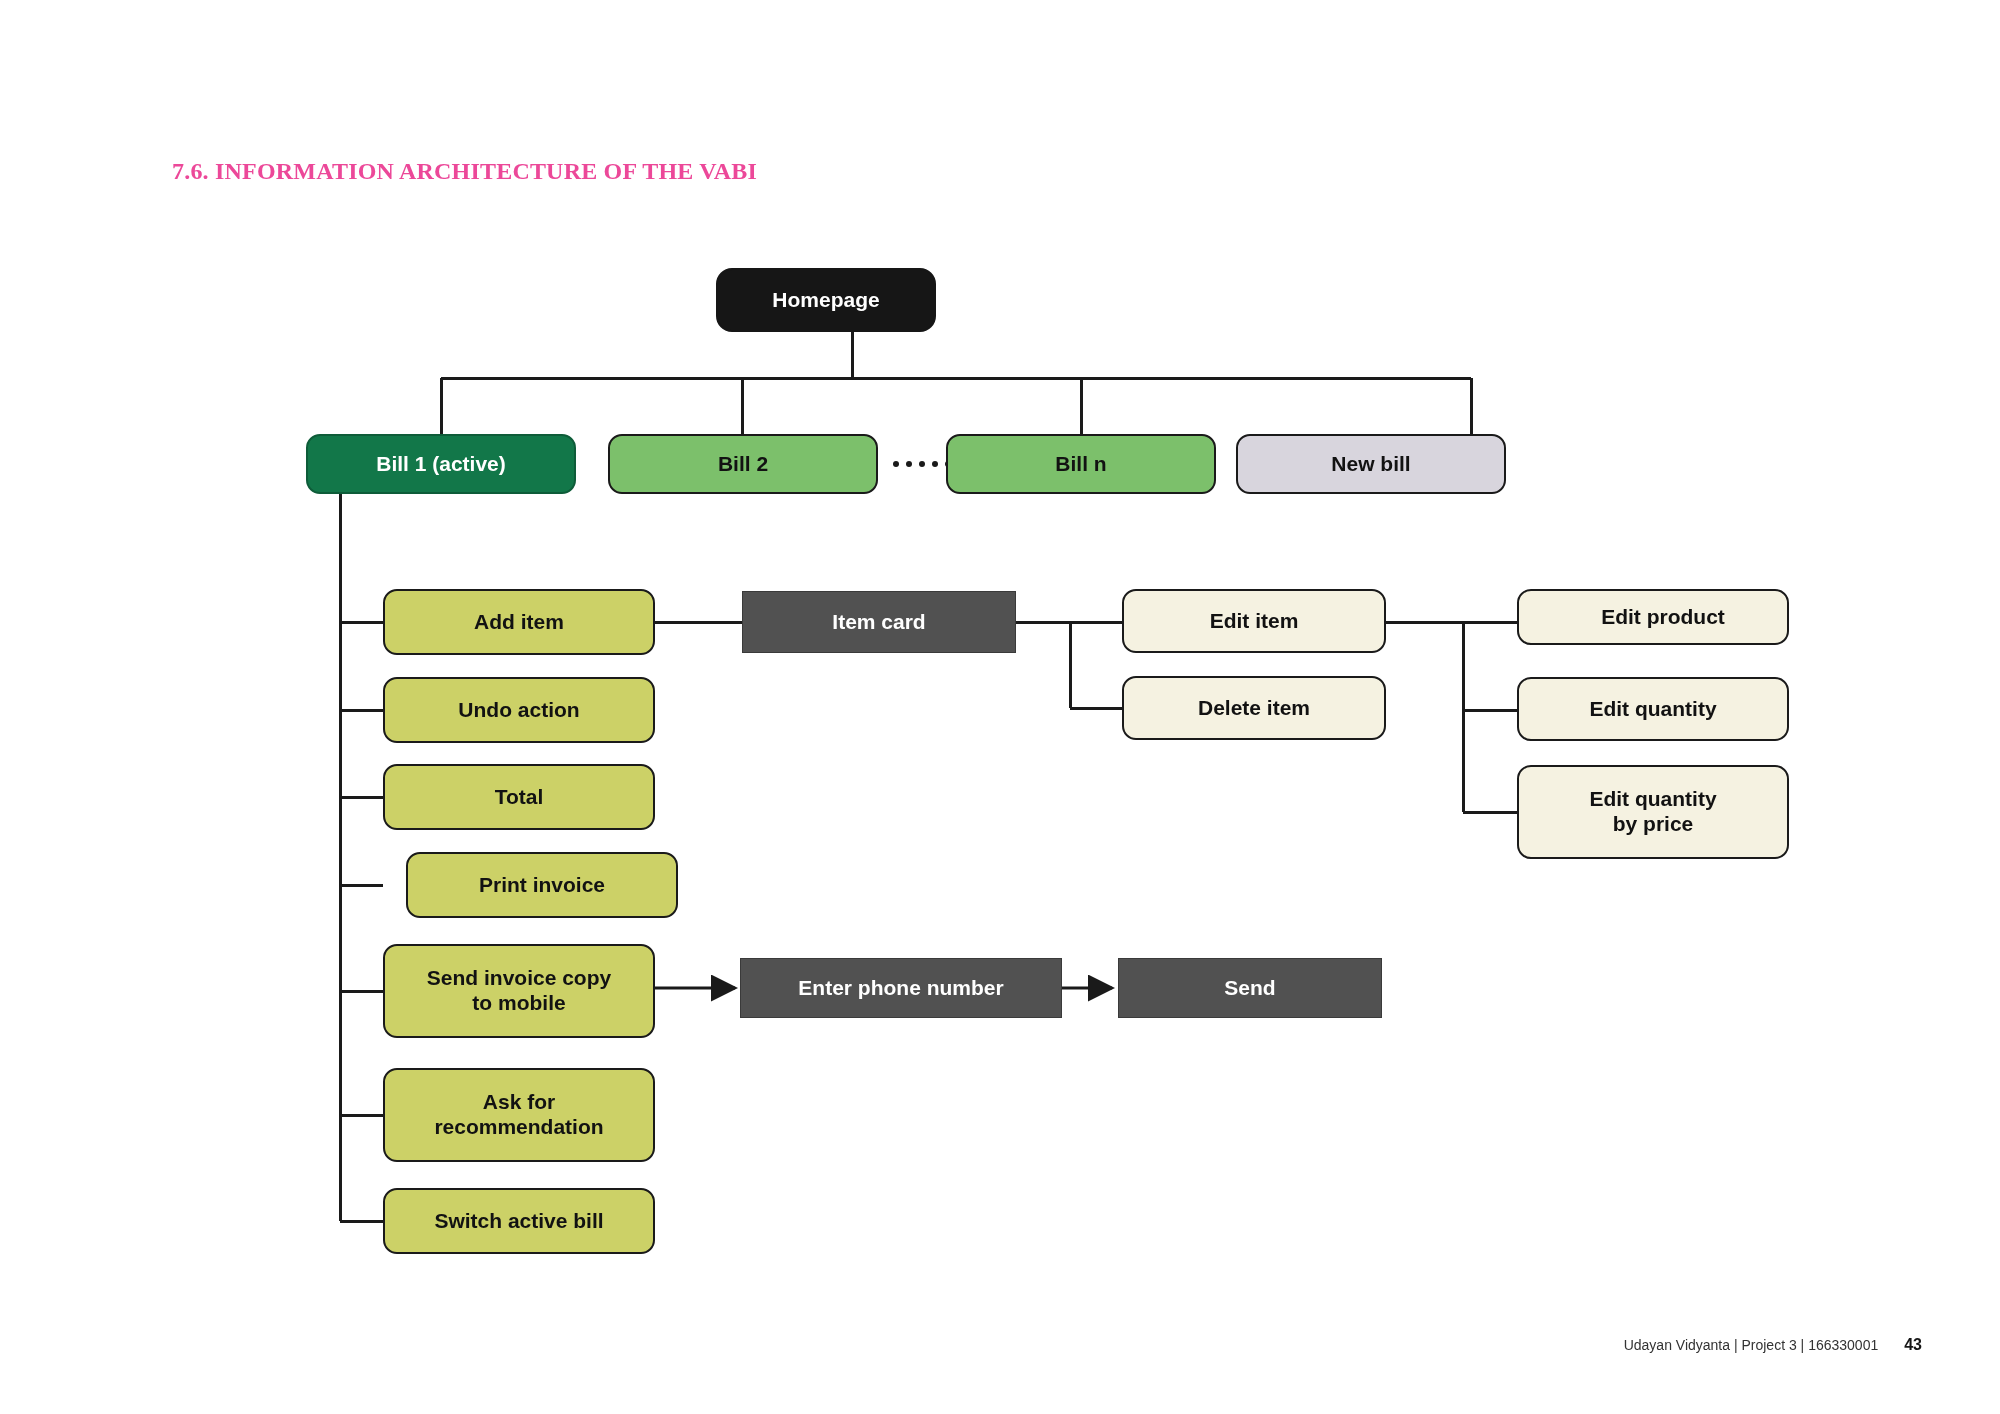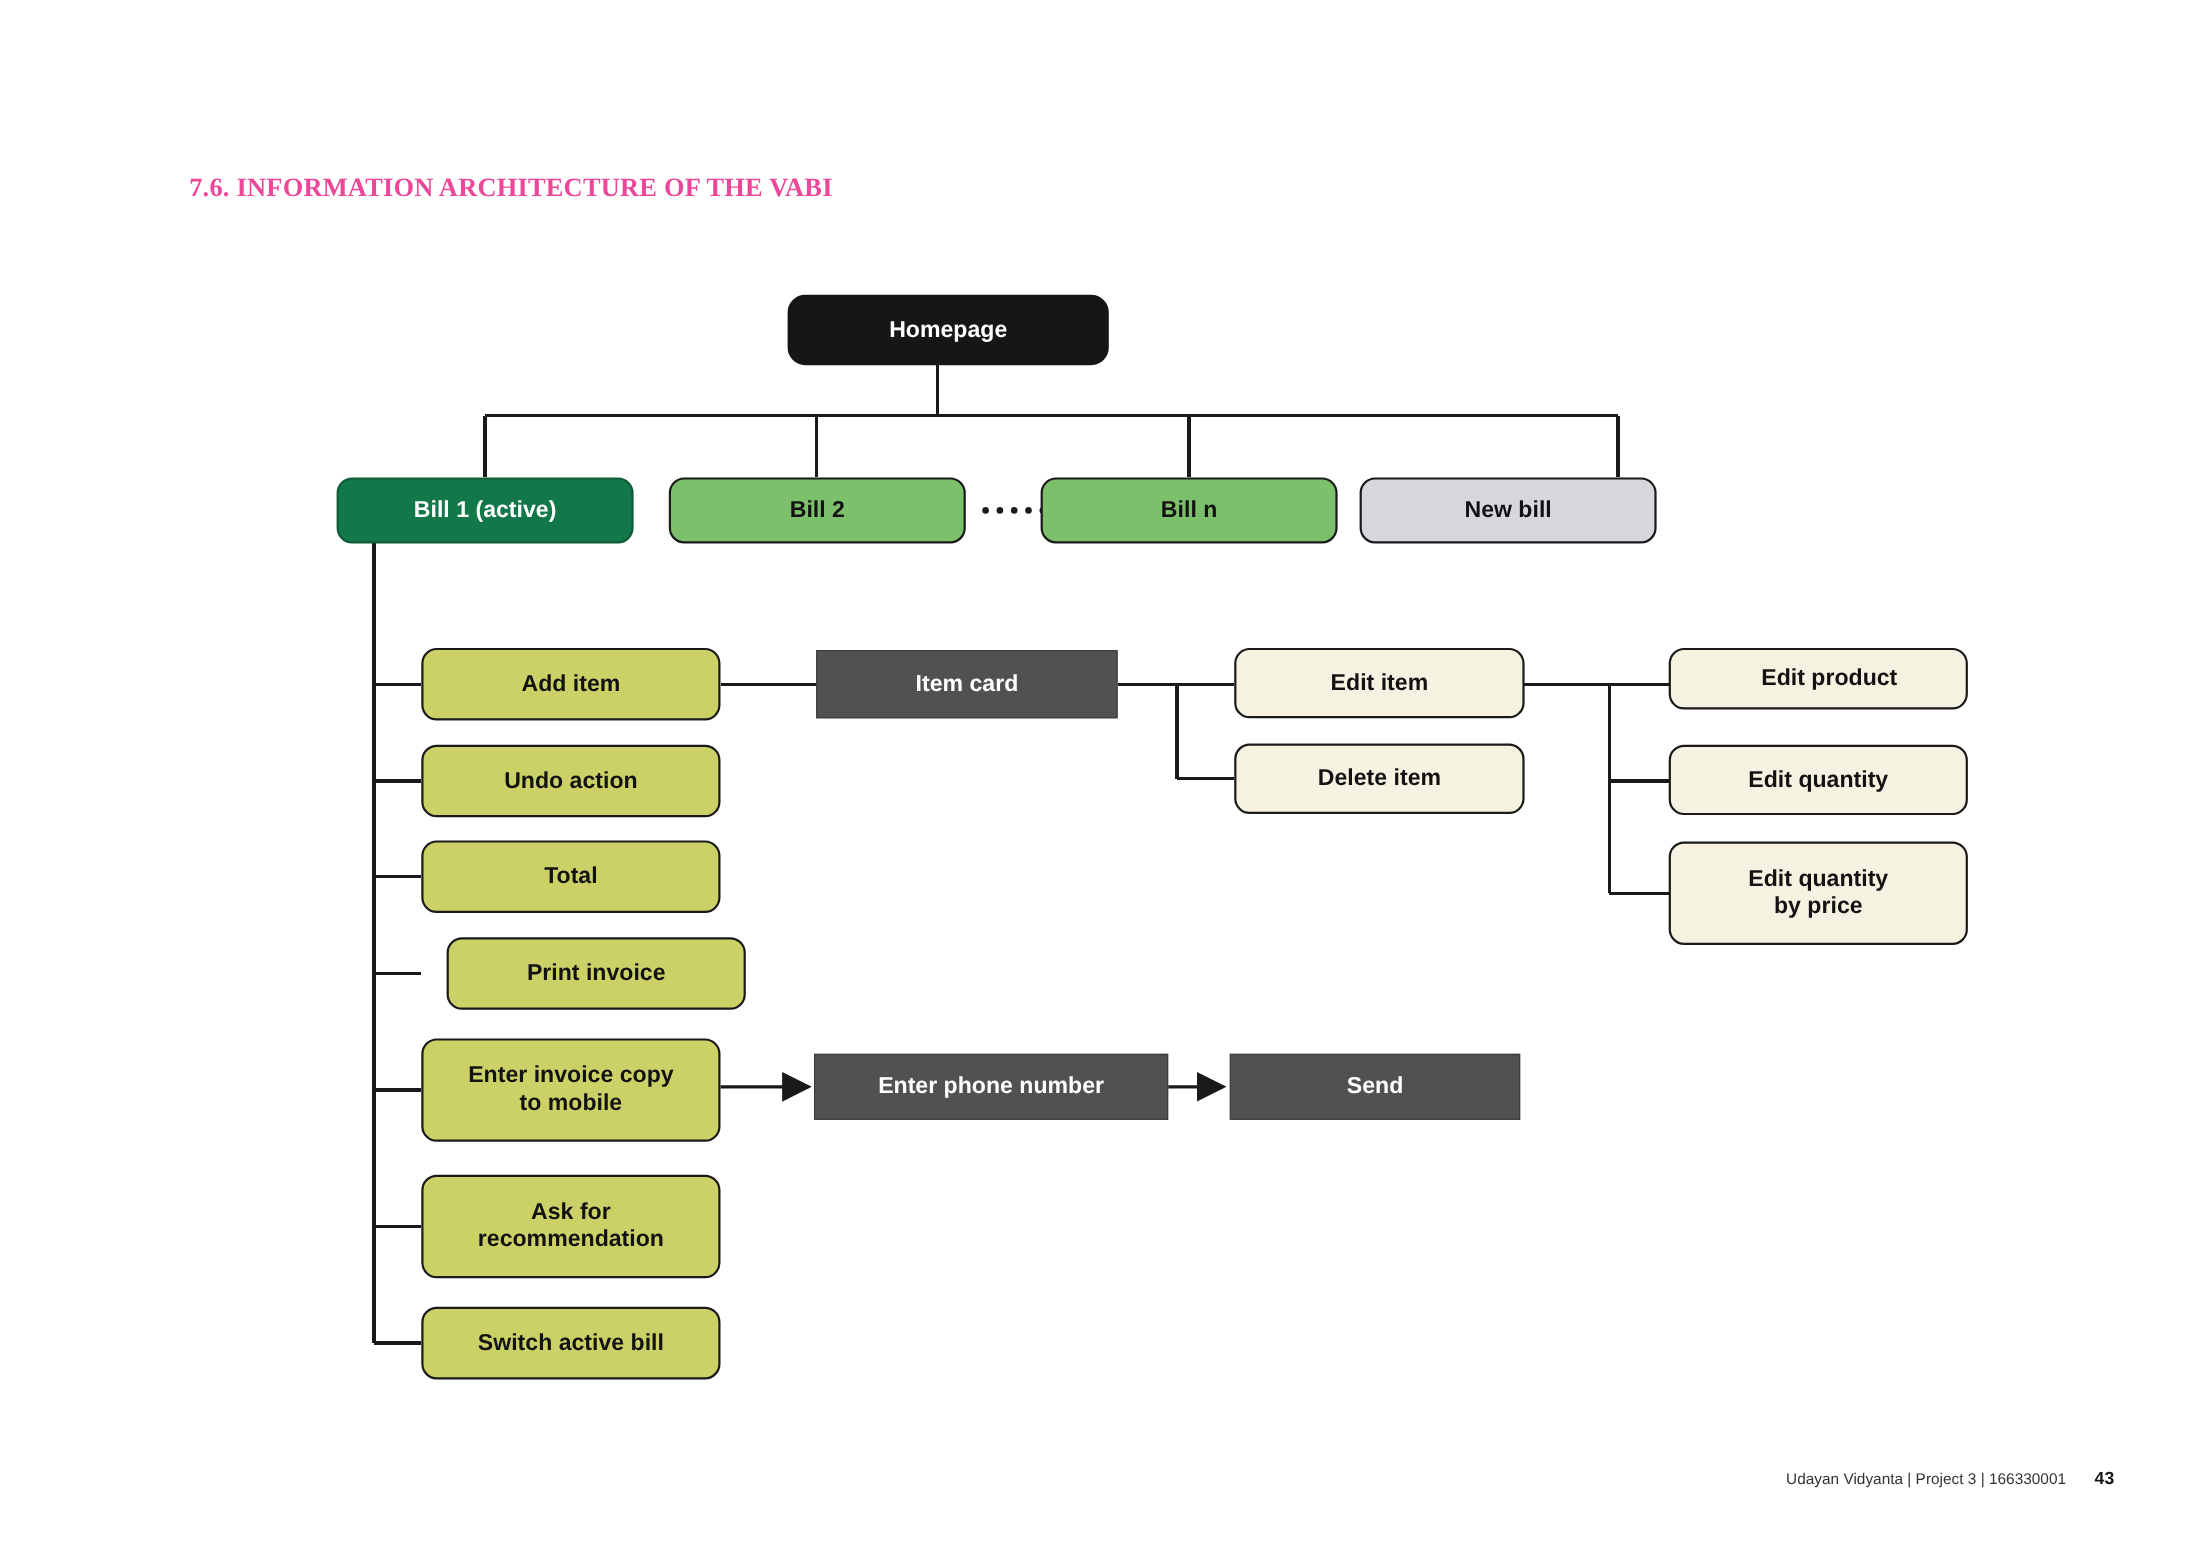--- a/index.html
+++ b/index.html
@@ -182,21 +182,21 @@
         <marker id="arrowhead" markerWidth="9" markerHeight="9" refX="8" refY="4.5" orient="auto" markerUnits="strokeWidth">
           <path d="M0,0 L9,4.5 L0,9 z" fill="#1a1a1a"></path>
         </marker>
       </defs>
       <g stroke="#1a1a1a" stroke-width="3" fill="none">
         <path d="M655,988 L735,988" marker-end="url(#arrowhead)"></path>
         <path d="M1062,988 L1112,988" marker-end="url(#arrowhead)"></path>
       </g>
     </svg>
 
-    <div class="node dark" style="left:716px; top:268px; width:292px; height:64px;text-align:center;">Homepage</div>
+    <div class="node dark" style="left:716px; top:268px; width:220px; height:64px;text-align:center;">Homepage</div>
 
     <div class="node green-active" style="left:306px; top:434px; width:270px; height:60px;">Bill 1 (active)</div>
 
     <div class="node green" style="left:608px; top:434px; width:270px; height:60px;">Bill 2</div>
 
     <div class="ellipsis" style="left:893px; top:461px;">
       <i></i>
         <i></i>
         <i></i>
         <i></i>
@@ -210,21 +210,21 @@
     <div class="node lavender" style="left:1236px; top:434px; width:270px; height:60px;">New bill</div>
 
     <div class="node olive" style="left:383px; top:589px; width:272px; height:66px;">Add item</div>
 
     <div class="node olive" style="left:383px; top:677px; width:272px; height:66px;">Undo action</div>
 
     <div class="node olive" style="left:383px; top:764px; width:272px; height:66px;">Total</div>
 
     <div class="node olive" style="left:383px; top:852px; width:272px; height:66px;margin-left:23px;">Print invoice</div>
 
-    <div class="node olive" style="left:383px; top:944px; width:272px; height:94px;">Enter invoice copy
+    <div class="node olive" style="left:383px; top:944px; width:272px; height:94px;">Send invoice copy
 to mobile</div>
 
     <div class="node olive" style="left:383px; top:1068px; width:272px; height:94px;">Ask for
 recommendation</div>
 
     <div class="node square grey" style="left:742px; top:591px; width:274px; height:62px;">Item card</div>
 
     <div class="node olive" style="left:383px; top:1188px; width:272px; height:66px;">Switch active bill</div>
 
     <div class="node cream" style="left:1122px; top:589px; width:264px; height:64px;">Edit item</div>

